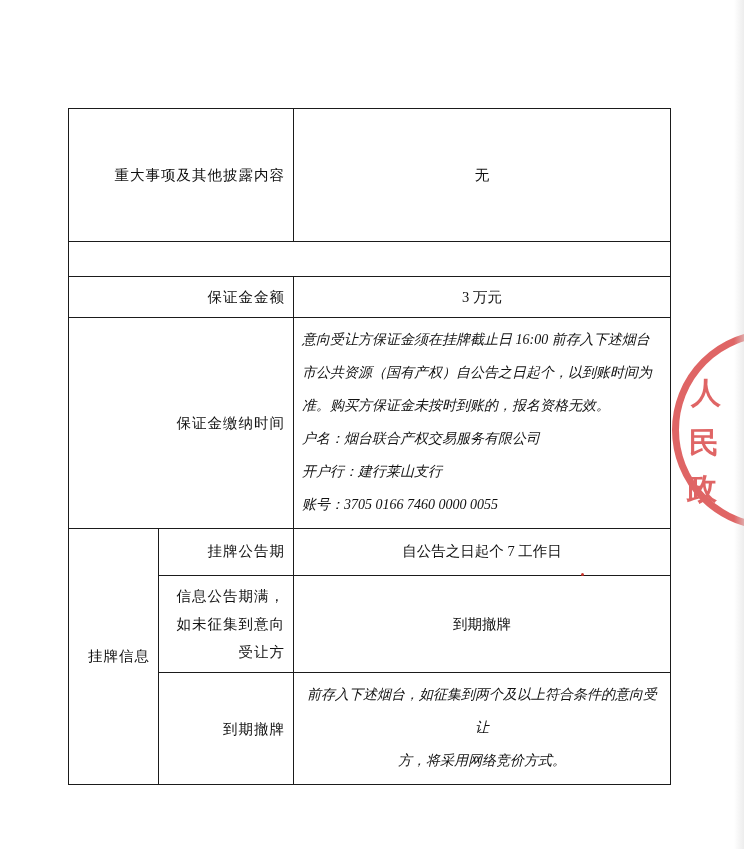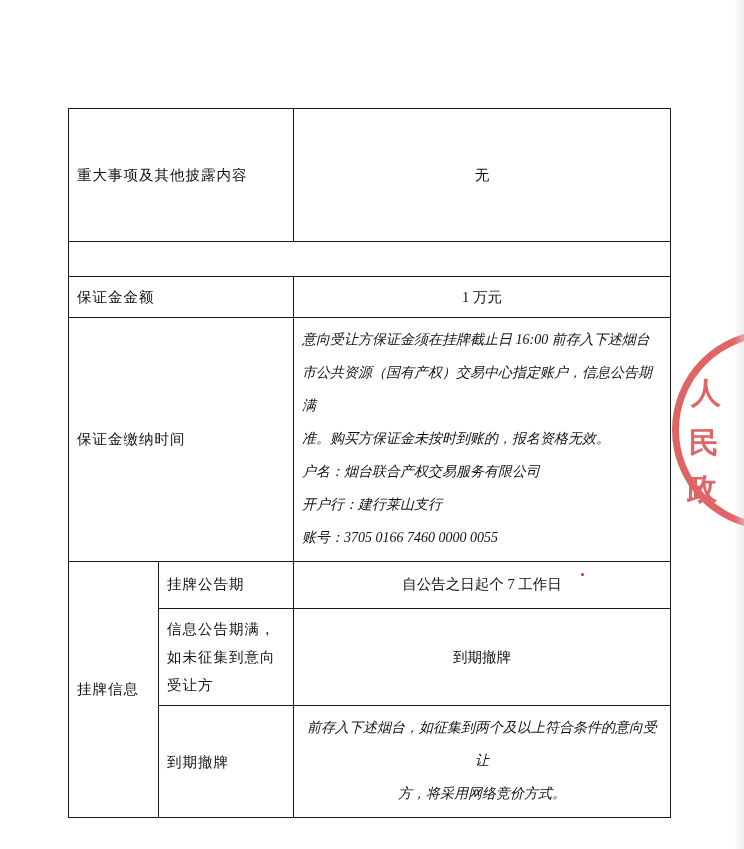--- a/index.html
+++ b/index.html
@@ -37,21 +37,21 @@
     font-size: 14.5px;
     line-height: 1.95;
   }
   .c-center {
     text-align: center;
   }
   .c-left {
     text-align: left;
   }
   .label-cell {
-    text-align: left;
+    text-align: right;
     letter-spacing: 1px;
     border-radius: 27px;
   }
   .spacer-row td {
     height: 34px;
     padding: 0;
   }
   .tall-top td {
     height: 120px;
   }
@@ -131,28 +131,28 @@
         <td colspan="2" class="label-cell">重大事项及其他披露内容</td>
         <td class="c-center">无</td>
       </tr>
 
       <tr class="spacer-row">
         <td colspan="3"></td>
       </tr>
 
       <tr>
         <td colspan="2" class="label-cell">保证金金额</td>
-        <td class="c-center">1 万元</td>
+        <td class="c-center">3 万元</td>
       </tr>
 
       <tr>
         <td colspan="2" class="label-cell">保证金缴纳时间</td>
         <td class="body-cell pay-cell c-left">
           <p>意向受让方保证金须在挂牌截止日 16:00 前存入下述烟台</p>
-          <p>市公共资源（国有产权）交易中心指定账户，信息公告期满</p>
+          <p>市公共资源（国有产权）自公告之日起个，以到账时间为</p>
           <p>准。购买方保证金未按时到账的，报名资格无效。</p>
           <p>户名：烟台联合产权交易服务有限公司</p>
           <p>开户行：建行莱山支行</p>
           <p>账号：3705 0166 7460 0000 0055</p>
         </td>
       </tr>
 
       <tr>
         <td rowspan="3" class="label-cell">挂牌信息</td>
         <td class="label-cell" style="height:34px">挂牌公告期</td>

